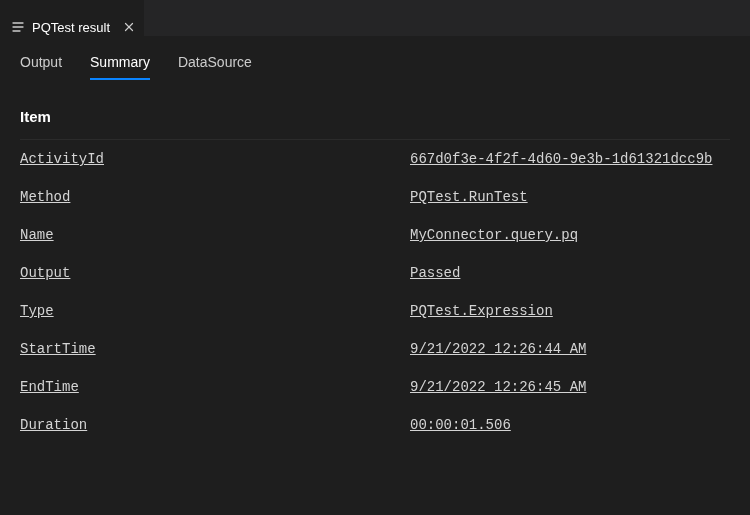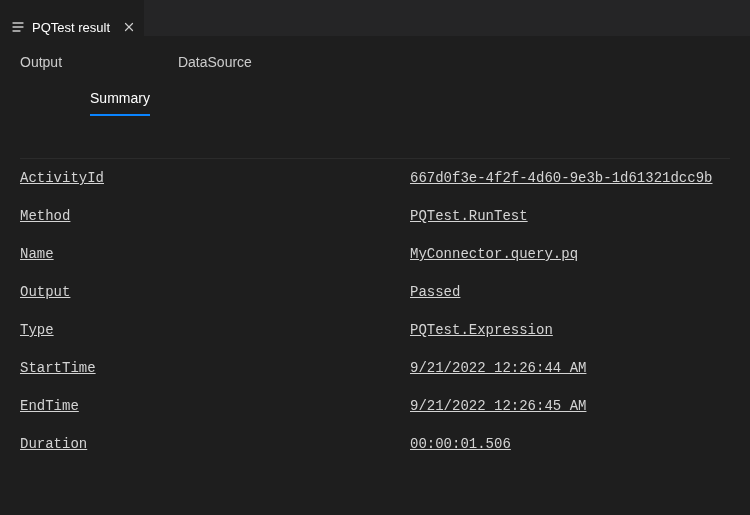--- a/index.html
+++ b/index.html
@@ -55,21 +55,20 @@
     .content-tab {
       font-size: 14px;
       color: #cccccc;
       padding-bottom: 8px;
       cursor: pointer;
       border-bottom: 2px solid transparent;
     }
     .content-tab.active {
       color: #ffffff;
       border-bottom: 2px solid #0a84ff;
-      margin-top: 36px;
     }
     .result-table {
       padding: 28px 20px 0 20px;
     }
     .table-header {
       display: flex;
       padding-bottom: 14px;
       border-bottom: 1px solid rgba(255,255,255,0.06);
     }
     .col-item {
@@ -125,20 +124,21 @@
 </div>
 
 <div class="content-tabs">
   <div class="content-tab">Output</div>
   <div class="content-tab active">Summary</div>
   <div class="content-tab">DataSource</div>
 </div>
 
 <div class="result-table">
   <div class="table-header">
+    <div class="col-item">Item</div>
   </div>
   <div class="table-body" id="table-body">
       <div class="table-row">
         <div class="col-item">ActivityId</div>
         <div class="col-value">667d0f3e-4f2f-4d60-9e3b-1d61321dcc9b</div>
       </div>
       <div class="table-row">
         <div class="col-item">Method</div>
         <div class="col-value">PQTest.RunTest</div>
       </div>

